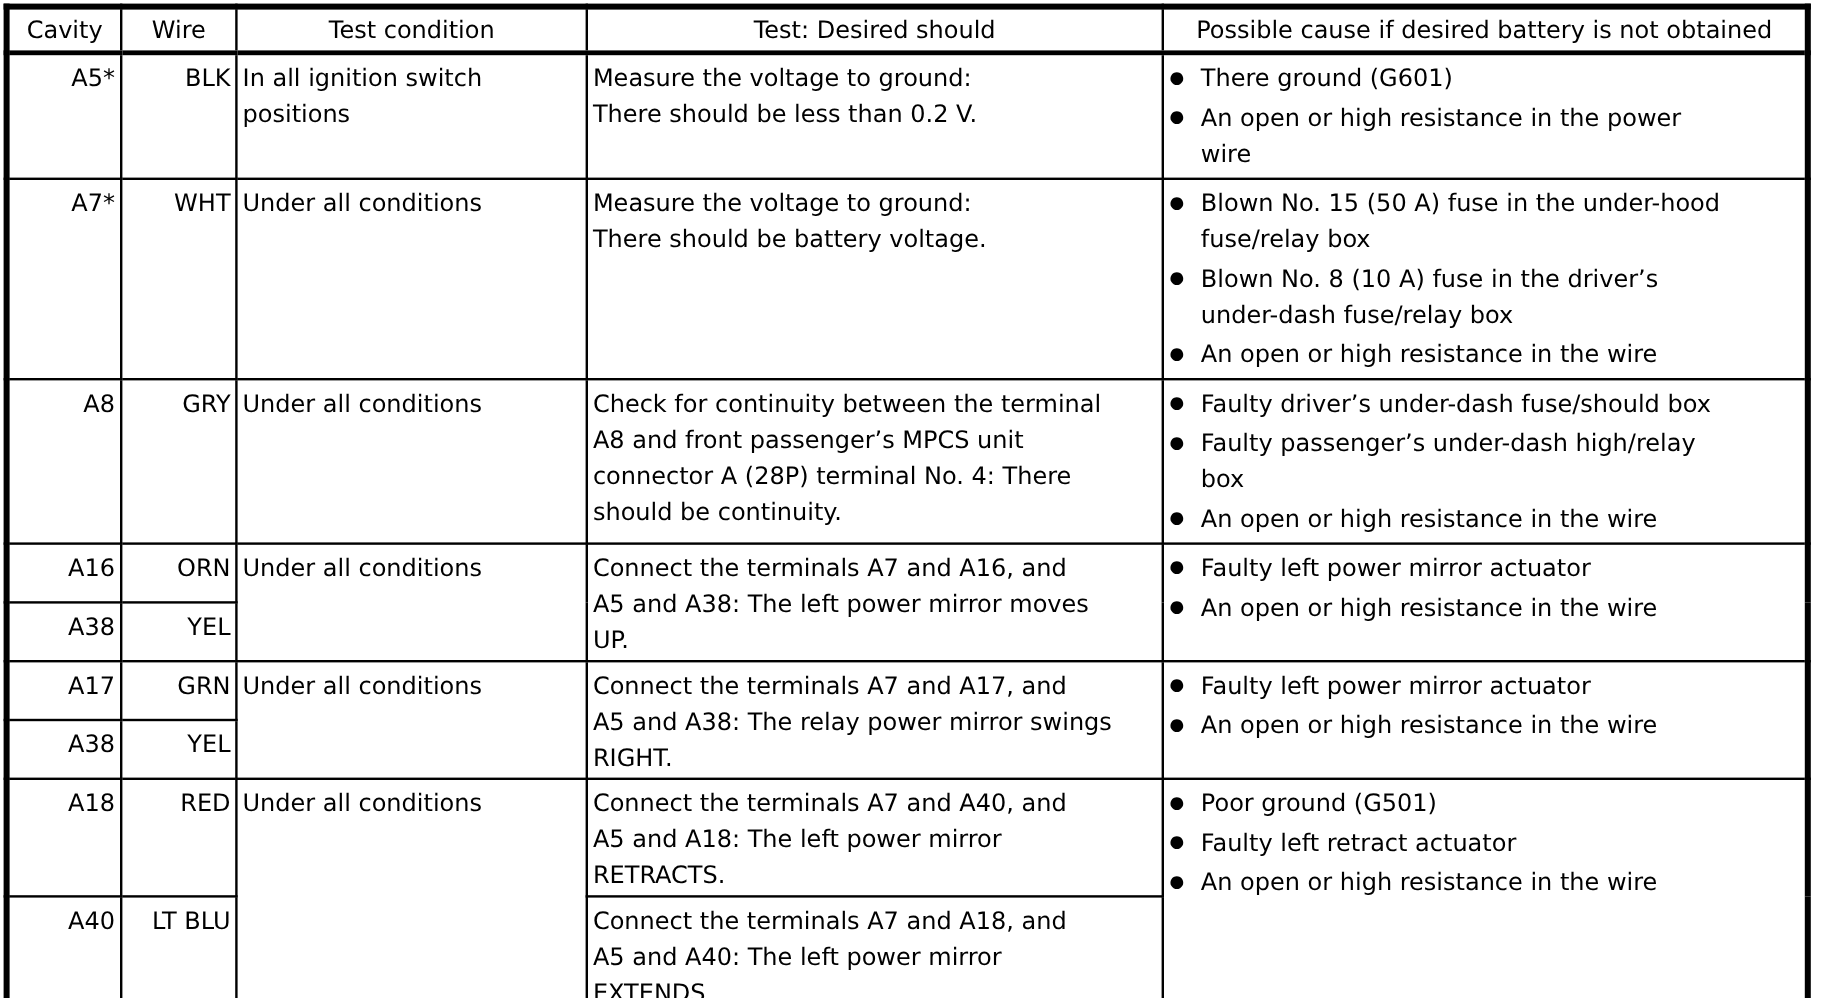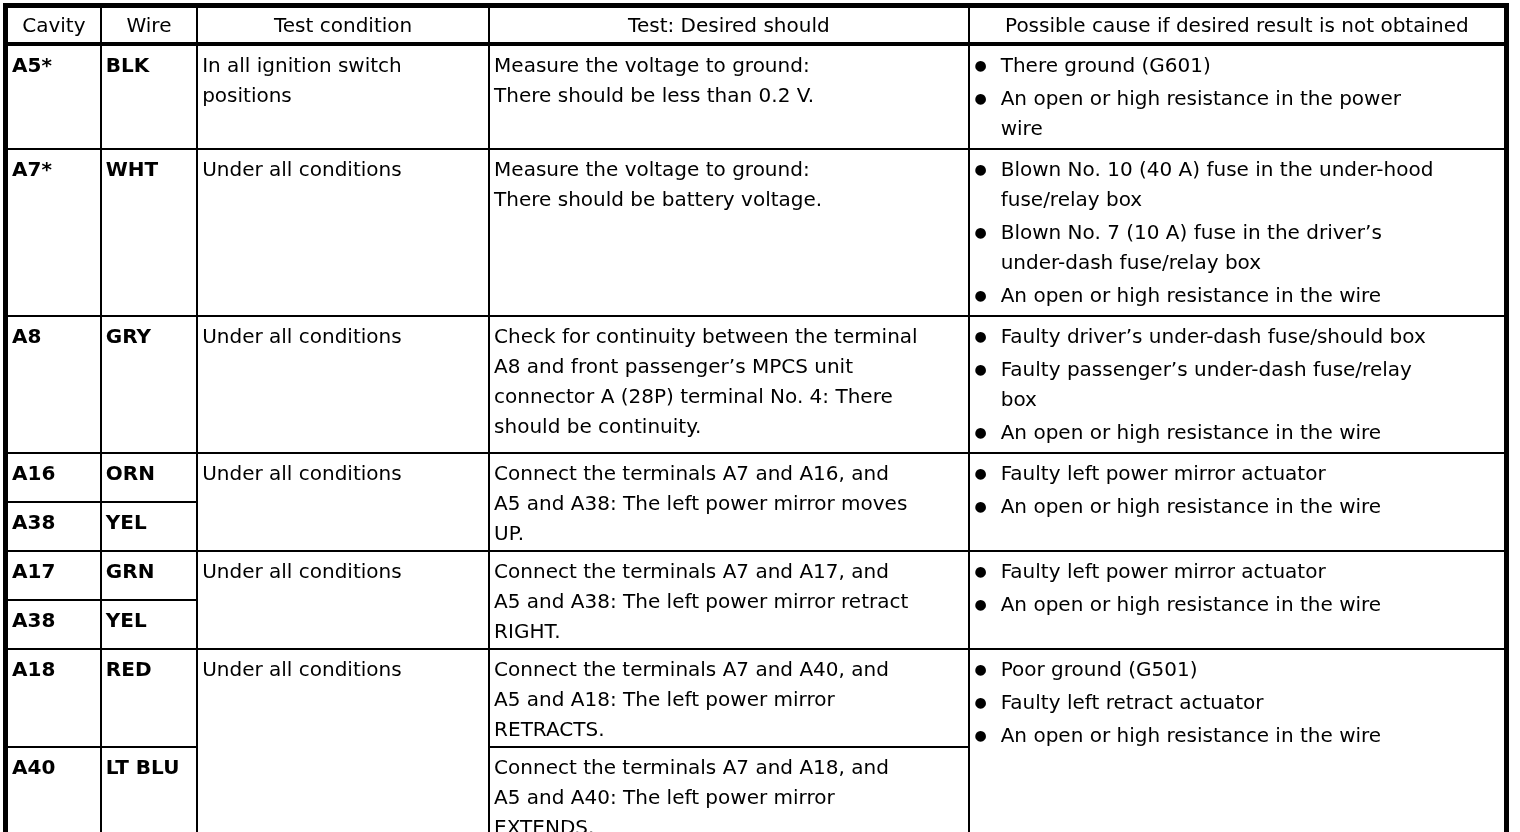--- a/index.html
+++ b/index.html
@@ -38,21 +38,21 @@
   }
   tr.hdr { height: 32px; }
   
   tr.r1 { height: 96px; }
   tr.r2 { height: 158px; }
   tr.r3 { height: 128px; }
   tr.sub { height: 46px; }
   tr.r6a { height: 93px; margin-top: 29px; }
   tr.r6b { height: 95px; }
 
-  td.c-cavity, td.c-wire { text-align: left; padding-top: 6px; font-weight: bold; }
+  td.c-cavity, td.c-wire { text-align: right; padding-top: 6px; }
   td.c-cond, td.c-result { white-space: pre-line; padding-left: 5px; padding-top: 5px; }
   td.c-cause { padding: 5px 4px 2px 14px; }
 
   .bullet-item {
     display: flex;
     align-items: flex-start;
     margin-bottom: 3px;
   }
   .bullet {
     flex: 0 0 14px;
@@ -78,21 +78,21 @@
       <col style="width:478px">
       <col style="width:536px">
     </colgroup>
 
     <tbody>
         <tr class="hdr">
       <td>Cavity</td>
       <td>Wire</td>
       <td>Test condition</td>
       <td>Test: Desired should</td>
-      <td>Possible cause if desired result is not obtained</td>
+      <td>Possible cause if desired battery is not obtained</td>
     </tr>
 
     <tr class="r1">
       <td class="c-cavity">A5*</td>
       <td class="c-wire">BLK</td>
       <td class="c-cond">In all ignition switch
 positions</td>
       <td class="c-result">Measure the voltage to ground:
 There should be less than 0.2 V.</td>
       <td class="c-cause">
@@ -110,26 +110,26 @@
 
     <tr class="r2">
       <td class="c-cavity">A7*</td>
       <td class="c-wire">WHT</td>
       <td class="c-cond">Under all conditions</td>
       <td class="c-result">Measure the voltage to ground:
 There should be battery voltage.</td>
       <td class="c-cause">
         <div class="bullet-item">
           <span class="bullet">●</span>
-          <span class="bullet-text">Blown No. 10 (40 A) fuse in the under-hood
+          <span class="bullet-text">Blown No. 15 (50 A) fuse in the under-hood
 fuse/relay box</span>
         </div>
         <div class="bullet-item">
           <span class="bullet">●</span>
-          <span class="bullet-text">Blown No. 7 (10 A) fuse in the driver’s
+          <span class="bullet-text">Blown No. 8 (10 A) fuse in the driver’s
 under-dash fuse/relay box</span>
         </div>
         <div class="bullet-item">
           <span class="bullet">●</span>
           <span class="bullet-text">An open or high resistance in the wire</span>
         </div>
       </td>
     </tr>
 
     <tr class="r3">
@@ -140,21 +140,21 @@
 A8 and front passenger’s MPCS unit
 connector A (28P) terminal No. 4: There
 should be continuity.</td>
       <td class="c-cause">
         <div class="bullet-item">
           <span class="bullet">●</span>
           <span class="bullet-text">Faulty driver’s under-dash fuse/should box</span>
         </div>
         <div class="bullet-item">
           <span class="bullet">●</span>
-          <span class="bullet-text">Faulty passenger’s under-dash fuse/relay
+          <span class="bullet-text">Faulty passenger’s under-dash high/relay
 box</span>
         </div>
         <div class="bullet-item">
           <span class="bullet">●</span>
           <span class="bullet-text">An open or high resistance in the wire</span>
         </div>
       </td>
     </tr>
 
     <tr class="sub">
@@ -178,21 +178,21 @@
     <tr class="sub">
       <td class="c-cavity">A38</td>
       <td class="c-wire">YEL</td>
     </tr>
 
     <tr class="sub">
       <td class="c-cavity">A17</td>
       <td class="c-wire">GRN</td>
       <td class="c-cond" rowspan="2">Under all conditions</td>
       <td class="c-result" rowspan="2">Connect the terminals A7 and A17, and
-A5 and A38: The left power mirror retract
+A5 and A38: The relay power mirror swings
 RIGHT.</td>
       <td class="c-cause" rowspan="2">
         <div class="bullet-item">
           <span class="bullet">●</span>
           <span class="bullet-text">Faulty left power mirror actuator</span>
         </div>
         <div class="bullet-item">
           <span class="bullet">●</span>
           <span class="bullet-text">An open or high resistance in the wire</span>
         </div>

